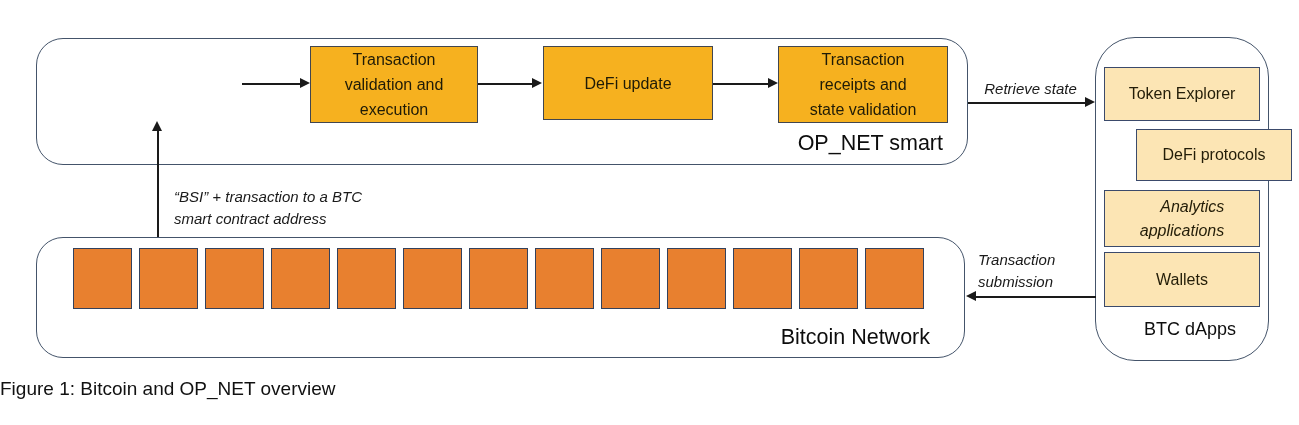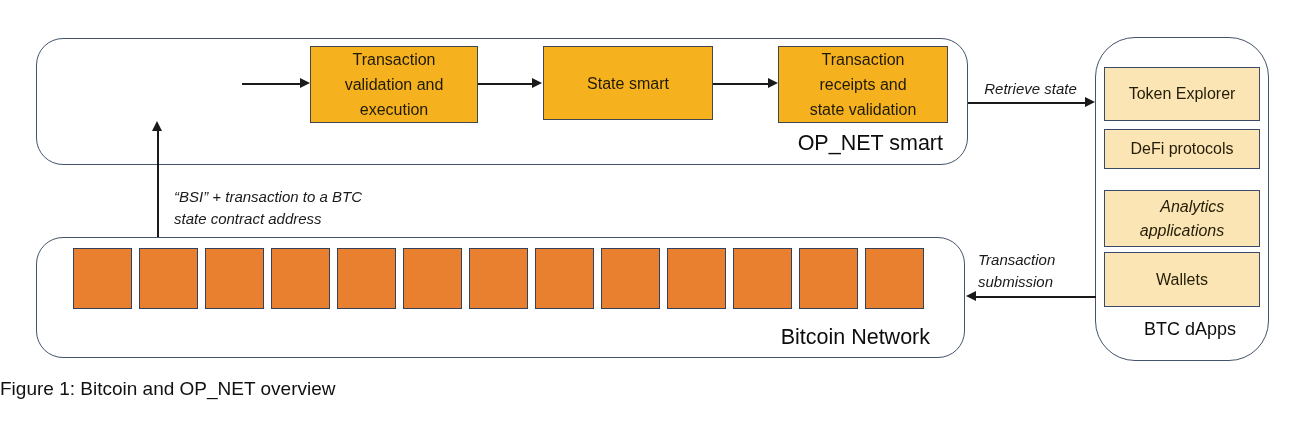--- a/index.html
+++ b/index.html
@@ -44,21 +44,21 @@
     background:#fce5b4;
     border:1.8px solid #3b4a6b;
     box-sizing:border-box;
     display:flex;align-items:center;justify-content:center;
     text-align:right;
     font-size:16px;line-height:24px;
     color:#231d08;
     white-space:pre-line;
   }
   .dapp1{top:67px;height:54px;}
-  .dapp2{top:129px;height:40px;}
+  .dapp2{top:129px;height:52px;margin-left:32px;}
   .dapp3{top:190px;height:57px;font-style:italic;}
   .dapp4{top:252px;height:55px;}
   
   .group-label{
     position:absolute;
     font-size:21.5px;
     color:#0d0d0d;
   }
   .lbl-opnet{left:640px;top:131px;width:303px;text-align:right;}
   .lbl-bitcoin{left:640px;top:325px;width:290px;text-align:right;}
@@ -112,21 +112,21 @@
 <div class="stage">
 
   <div class="container c-opnet"></div>
 
   <div class="step step2">
     <span>Transaction
 validation and
 execution</span>
   </div>
   <div class="step step3">
-    <span>State smart</span>
+    <span>DeFi update</span>
   </div>
   <div class="step step4">
     <span>Transaction
 receipts and
 state validation</span>
   </div>
 
   <div class="group-label lbl-opnet">OP_NET smart</div>
 
   <div class="hline" style="left:242px;top:83px;width:59px;"></div>
@@ -177,17 +177,17 @@
       <div class="block"></div>
       <div class="block"></div>
       <div class="block"></div>
       <div class="block"></div>
     </div>
   <div class="group-label lbl-bitcoin">Bitcoin Network</div>
 
   <div class="vline" style="left:157px;top:130px;height:107px;"></div>
   <div class="head-up" style="left:152px;top:121px;"></div>
   <div class="note note-bsi">“BSI” + transaction to a BTC
-state contract address</div>
+smart contract address</div>
 
   <div class="caption">Figure 1: Bitcoin and OP_NET overview</div>
 
 </div>
 
 </body></html>

